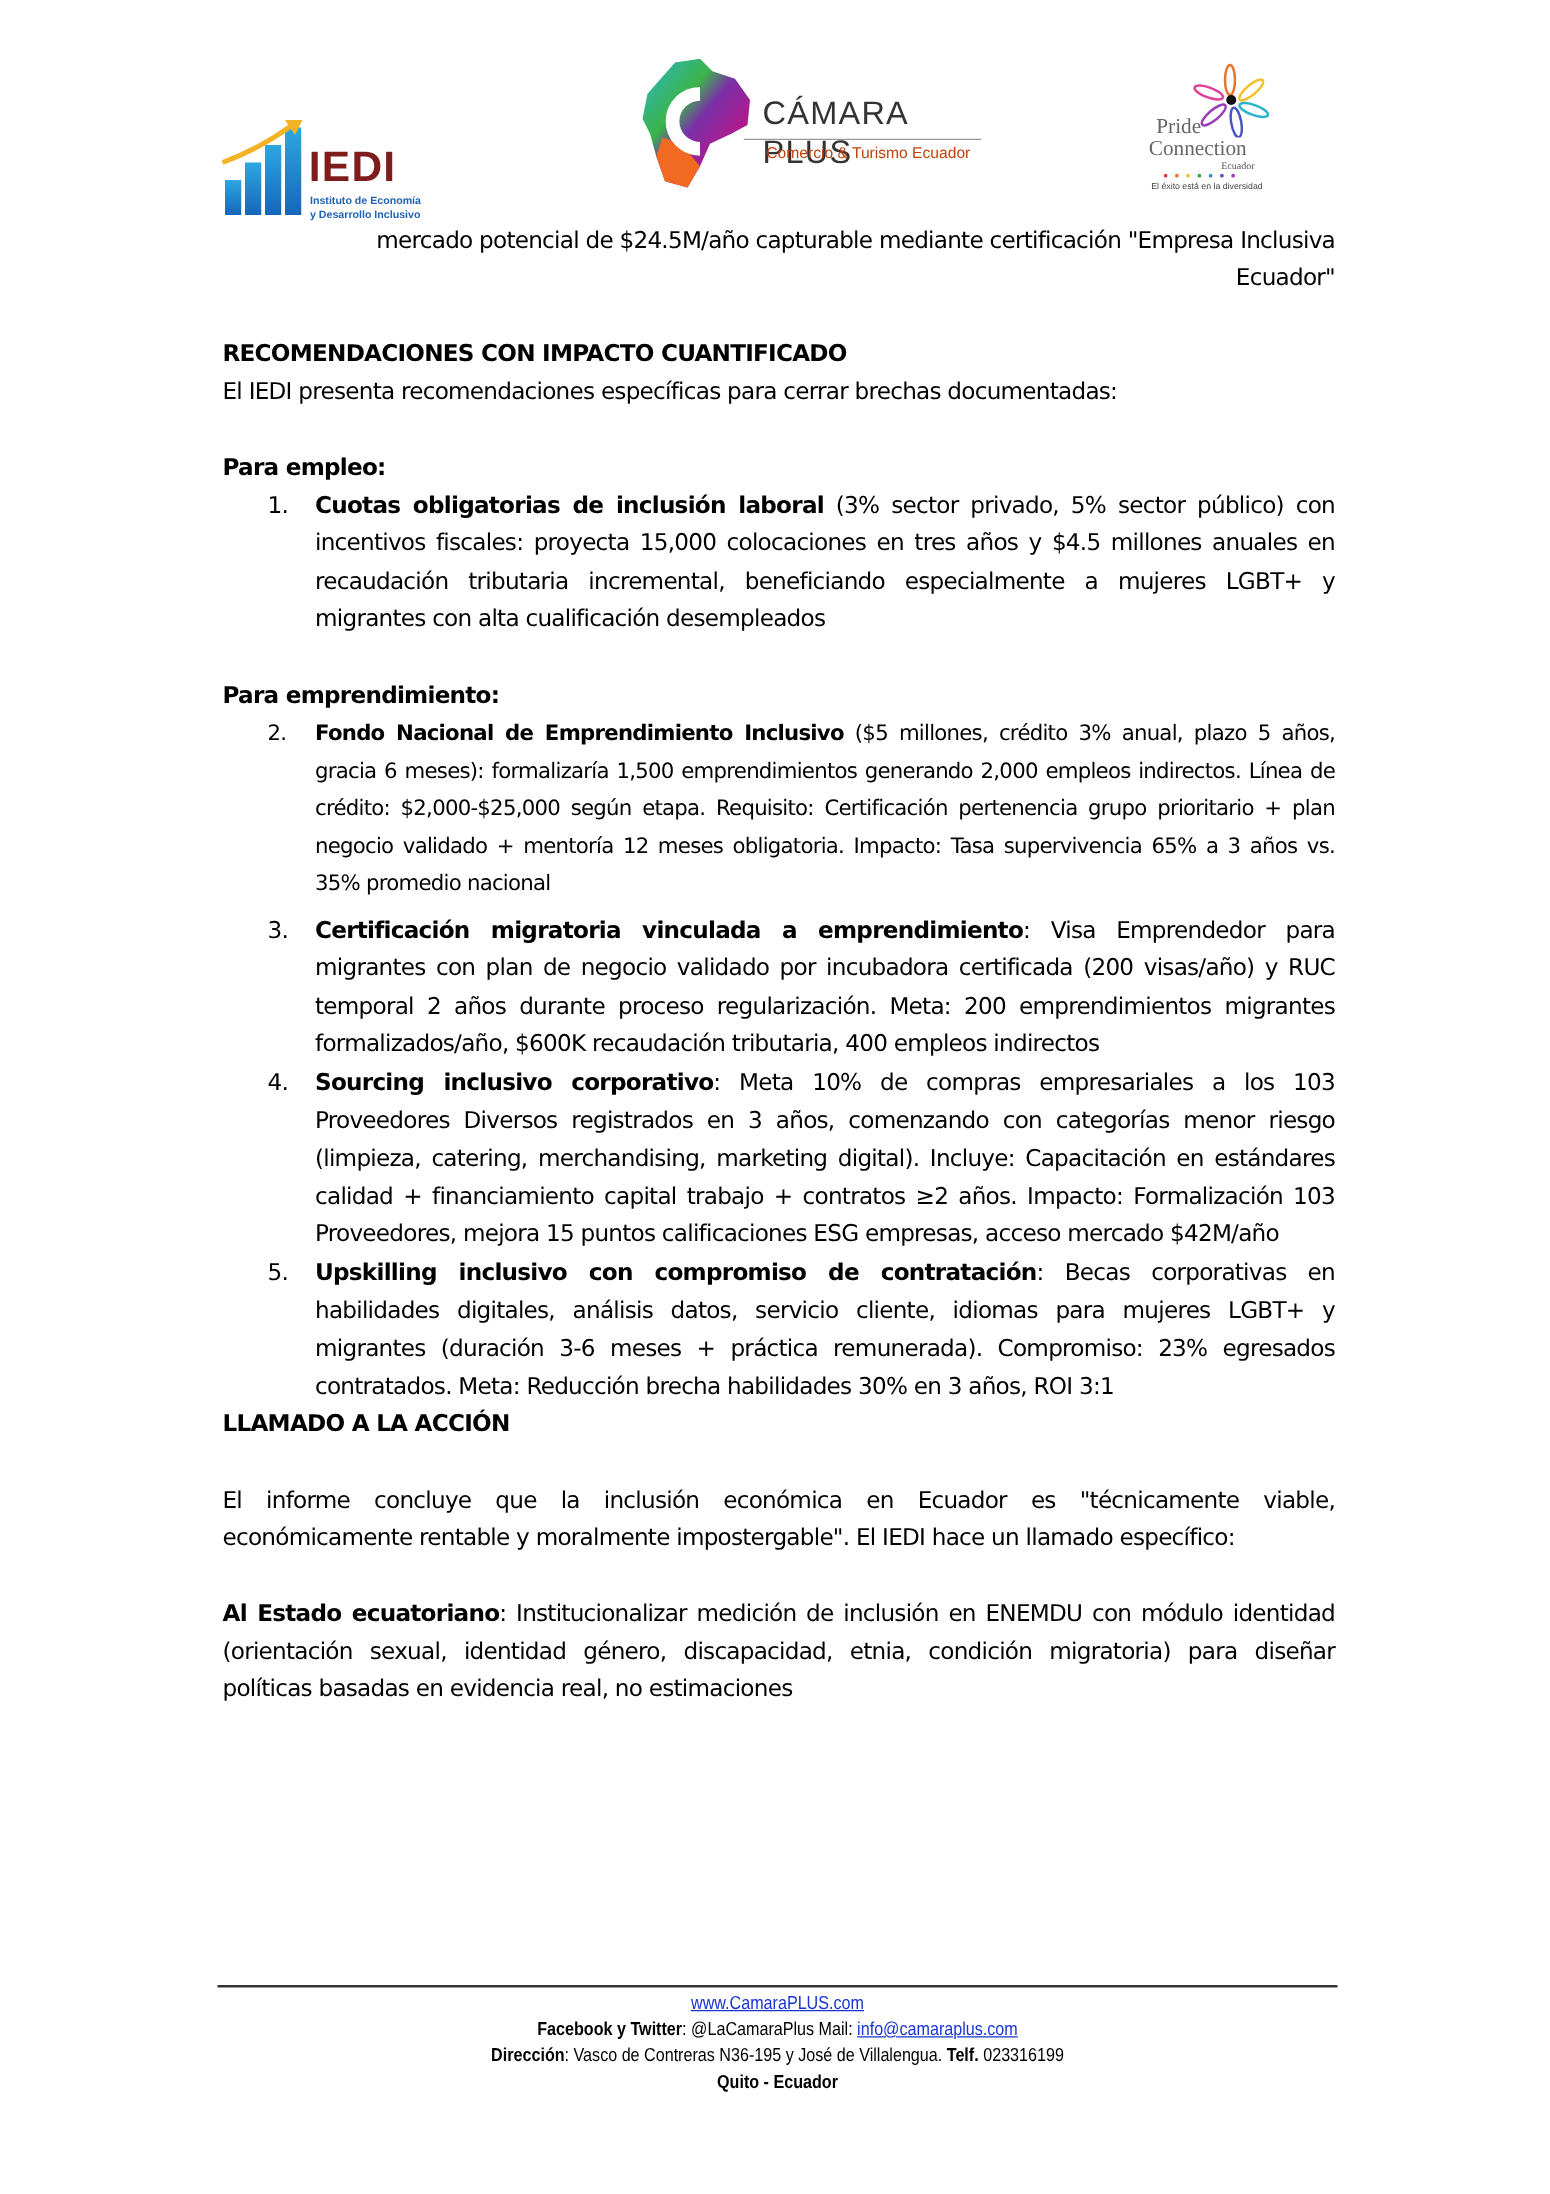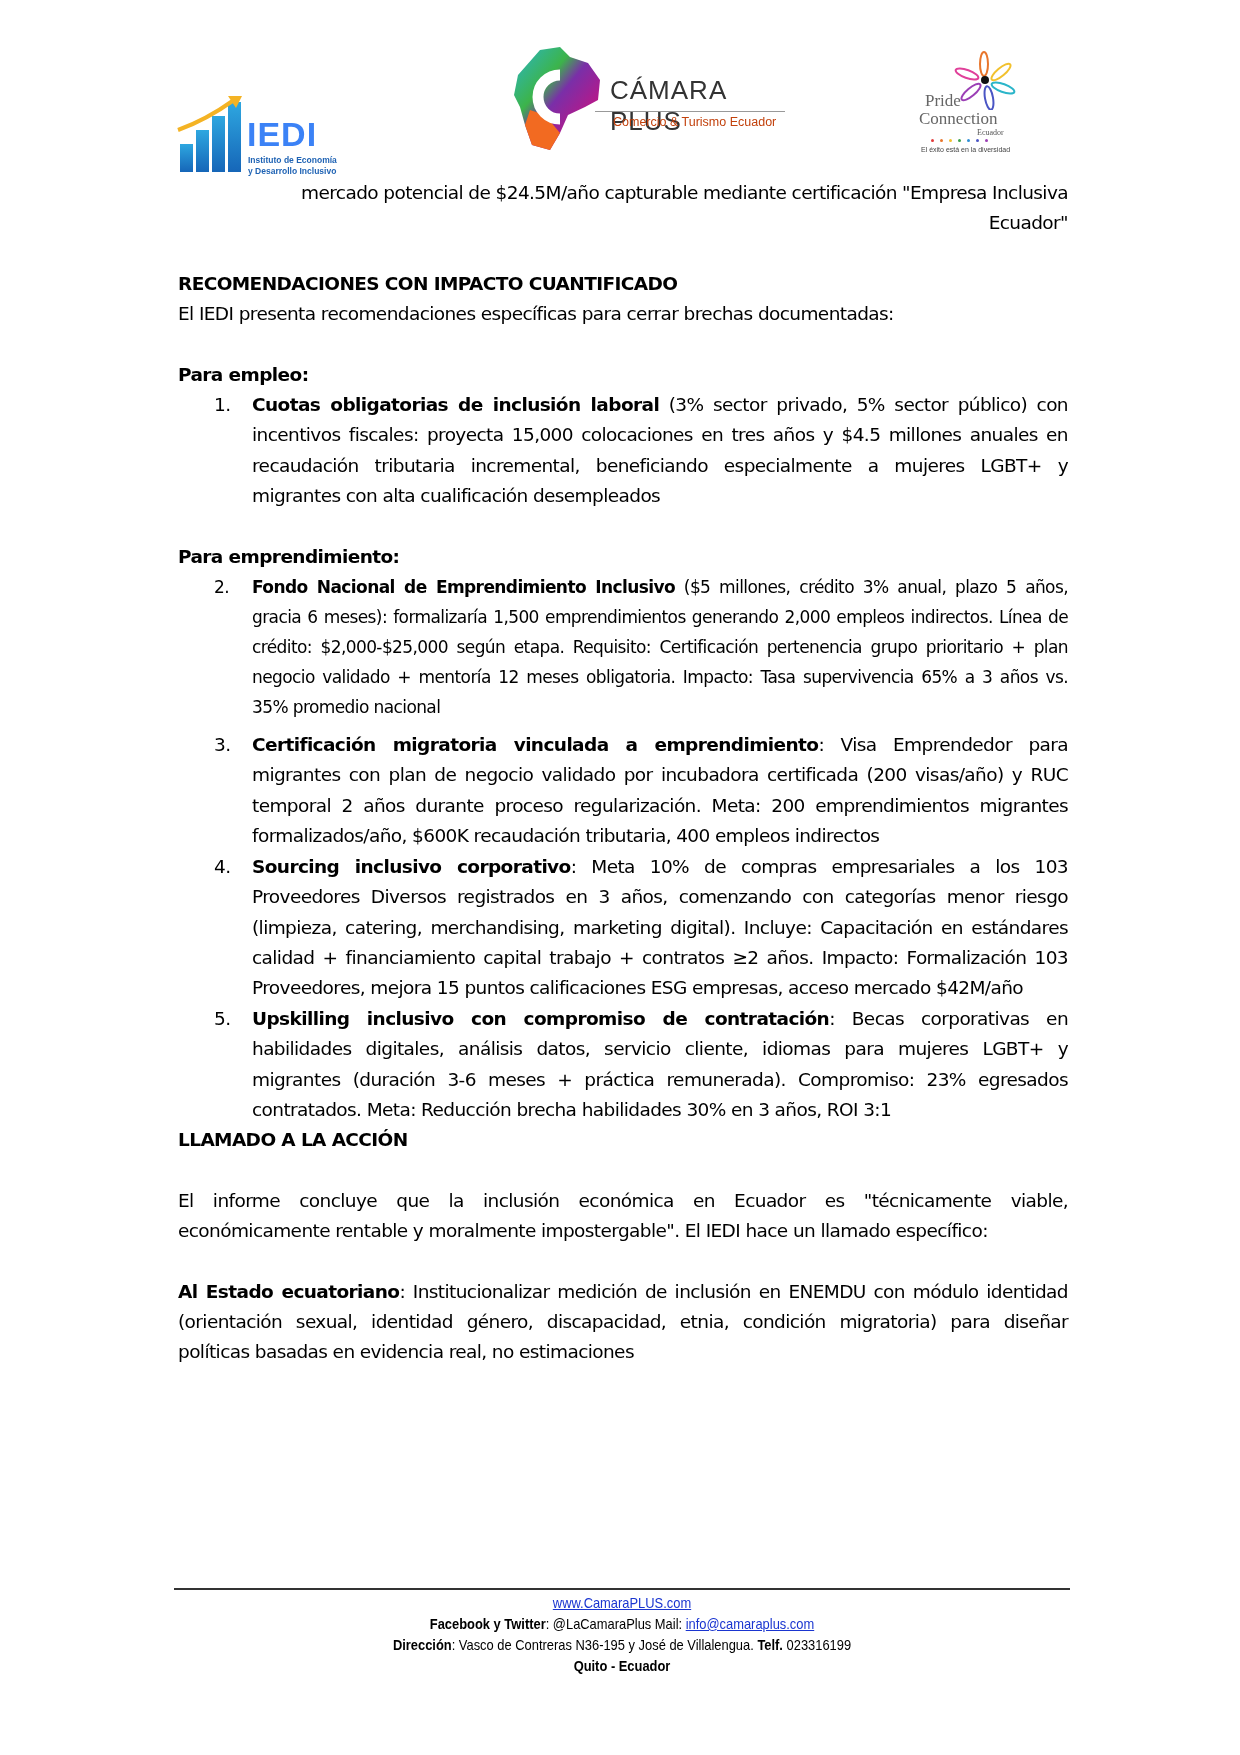--- a/index.html
+++ b/index.html
@@ -4,21 +4,21 @@
 <style>
   html, body { margin: 0; padding: 0; background: #ffffff; }
   body { width: 1240px; height: 1755px; position: relative; overflow: hidden;
          font-family: "Liberation Sans", sans-serif; color: #000; }
 
   
   .header { position: absolute; top: 40px; left: 0; width: 1240px; height: 125px; }
   .logo-iedi { position: absolute; left: 175px; top: 40px; width: 170px; height: 100px; }
   .iedi-bars { position: absolute; left: 5px; top: 20px; width: 60px; height: 72px; }
   .iedi-bar { position: absolute; bottom: 0; width: 13px; background: linear-gradient(#2ea7e0, #1666b8); }
-  .iedi-word { position: absolute; left: 72px; top: 35px; font-size: 34px; font-weight: bold; color: #3b82f6; letter-spacing: 1px; }
+  .iedi-word { position: absolute; left: 72px; top: 35px; font-size: 34px; font-weight: bold; color: #7f1d1d; letter-spacing: 1px; }
   .iedi-sub { position: absolute; left: 73px; top: 75px; font-size: 8.5px; line-height: 11px; color: #1f63b4; font-weight: bold; }
 
   .logo-camara { position: absolute; left: 510px; top: 5px; width: 280px; height: 120px; }
   .camara-map { position: absolute; left: 0; top: 0; width: 95px; height: 110px; }
   .camara-title { position: absolute; left: 100px; top: 30px; font-size: 26px; color: #333; letter-spacing: 1px; }
   .camara-line { position: absolute; left: 85px; top: 66px; width: 190px; height: 1px; background: #999; }
   .camara-sub { position: absolute; left: 103px; top: 70px; font-size: 12.5px; color: #c2410c; }
 
   .logo-pride { position: absolute; left: 909px; top: 10px; width: 120px; height: 115px; }
   .pride-flower { position: absolute; left: 40px; top: 0; width: 70px; height: 60px; }

